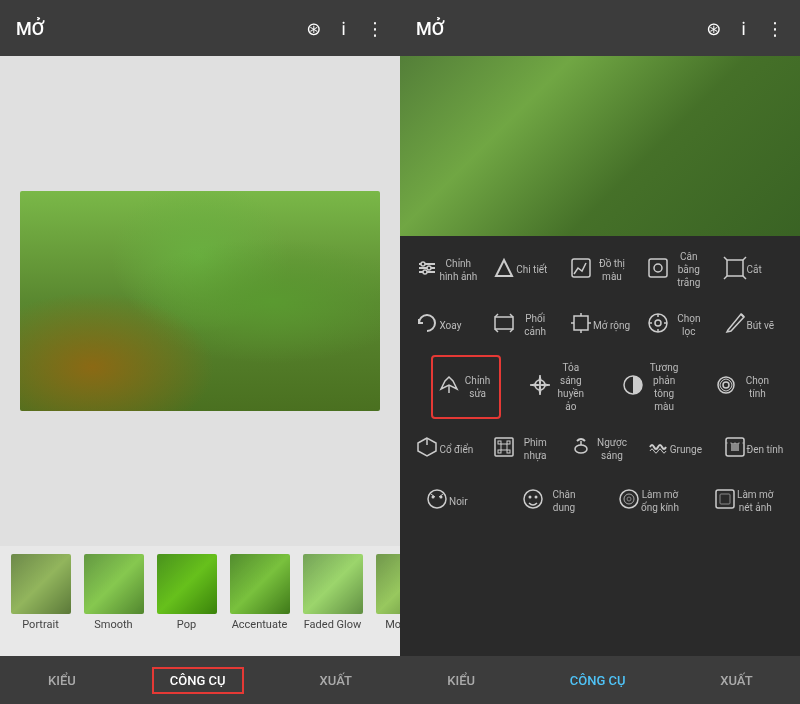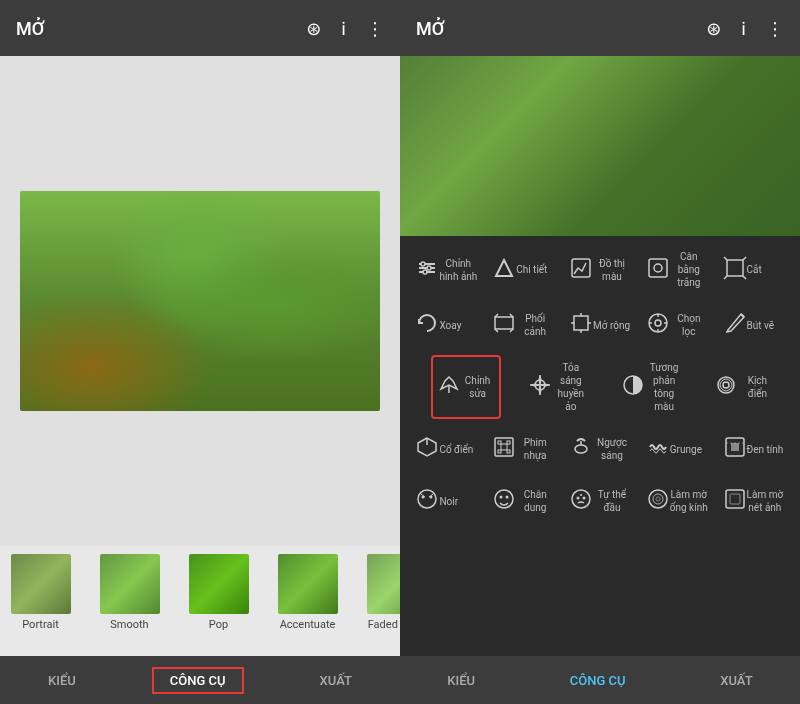--- a/index.html
+++ b/index.html
@@ -77,21 +77,21 @@
         linear-gradient(180deg, #7ab848 0%, #5a8830 50%, #4a7020 100%);
     }
 
     .filter-strip {
       height: 110px;
       background: #e8e8e8;
       display: flex;
       align-items: flex-start;
       padding: 8px 0 0 0;
       overflow-x: auto;
-      gap: 24px;
+      gap: 8px;
       padding-left: 8px;
     }
 
     .filter-item {
       display: flex;
       flex-direction: column;
       align-items: center;
       min-width: 65px;
       cursor: pointer;
     }
@@ -460,21 +460,21 @@
         <span class="tool-label">Tương phản<br>tông màu</span>
       </div>
       <div class="tool-item">
         <div class="tool-icon">
           <svg width="24" height="24" viewBox="0 0 24 24" fill="none">
             <circle cx="12" cy="12" r="8" stroke="#ccc" stroke-width="1.5"></circle>
             <path d="M8 8 Q12 4 16 8 Q20 12 16 16 Q12 20 8 16 Q4 12 8 8" stroke="#ccc" stroke-width="1" fill="none"></path>
             <circle cx="12" cy="12" r="3" stroke="#ccc" stroke-width="1.5"></circle>
           </svg>
         </div>
-        <span class="tool-label">Kịch điển</span>
+        <span class="tool-label">Chọn tính</span>
       </div>
     </div>
 
     <div class="tools-row">
       <div class="tool-item">
         <div class="tool-icon">
           <svg width="24" height="24" viewBox="0 0 24 24" fill="none">
             <path d="M12 3 L3 8 L3 16 L12 21 L21 16 L21 8 Z" stroke="#ccc" stroke-width="1.5" fill="none"></path>
             <line x1="12" y1="3" x2="12" y2="10" stroke="#ccc" stroke-width="1.5"></line>
           </svg>
@@ -546,32 +546,20 @@
             <circle cx="15" cy="10" r="1.5" fill="#ccc"></circle>
             <path d="M8 16 Q12 20 16 16" stroke="#ccc" stroke-width="1.5" fill="none"></path>
           </svg>
         </div>
         <span class="tool-label">Chân dung</span>
       </div>
       <div class="tool-item">
         <div class="tool-icon">
           <svg width="24" height="24" viewBox="0 0 24 24" fill="none">
             <circle cx="12" cy="12" r="9" stroke="#ccc" stroke-width="1.5"></circle>
-            <circle cx="9" cy="11" r="1.5" fill="#ccc"></circle>
-            <circle cx="15" cy="11" r="1.5" fill="#ccc"></circle>
-            <path d="M9 16 Q12 14 15 16" stroke="#ccc" stroke-width="1.5" fill="none"></path>
-            <circle cx="12" cy="8" r="1" fill="#ccc"></circle>
-          </svg>
-        </div>
-        <span class="tool-label">Tự thể đầu</span>
-      </div>
-      <div class="tool-item">
-        <div class="tool-icon">
-          <svg width="24" height="24" viewBox="0 0 24 24" fill="none">
-            <circle cx="12" cy="12" r="9" stroke="#ccc" stroke-width="1.5"></circle>
             <circle cx="12" cy="12" r="5" stroke="#aaa" stroke-width="1"></circle>
             <circle cx="12" cy="12" r="2" stroke="#888" stroke-width="1"></circle>
           </svg>
         </div>
         <span class="tool-label">Làm mờ<br>ống kính</span>
       </div>
       <div class="tool-item">
         <div class="tool-icon">
           <svg width="24" height="24" viewBox="0 0 24 24" fill="none">
             <rect x="3" y="3" width="18" height="18" rx="2" stroke="#ccc" stroke-width="1.5"></rect>

